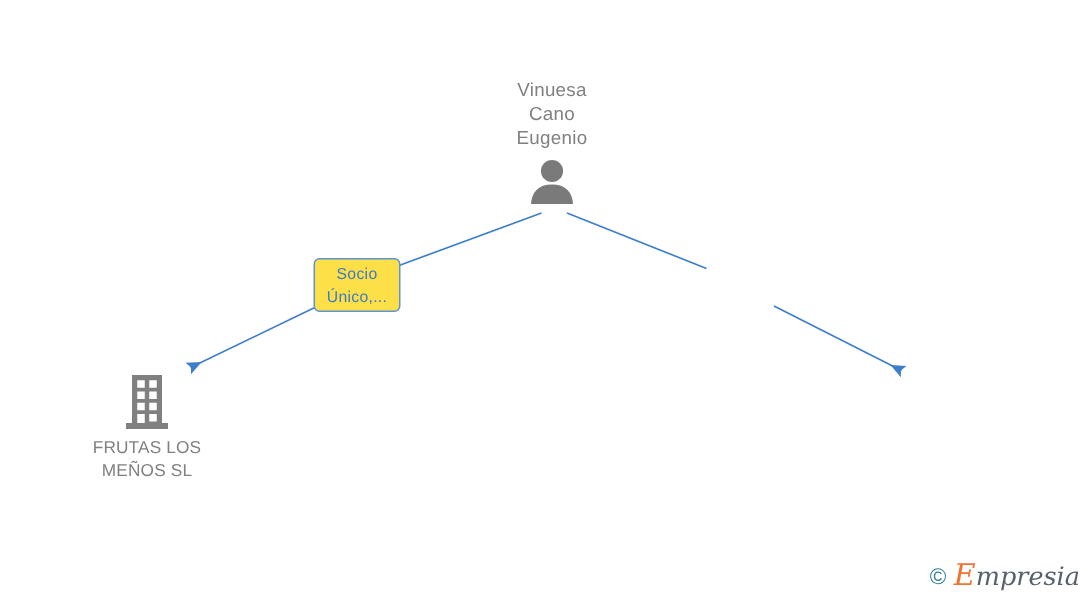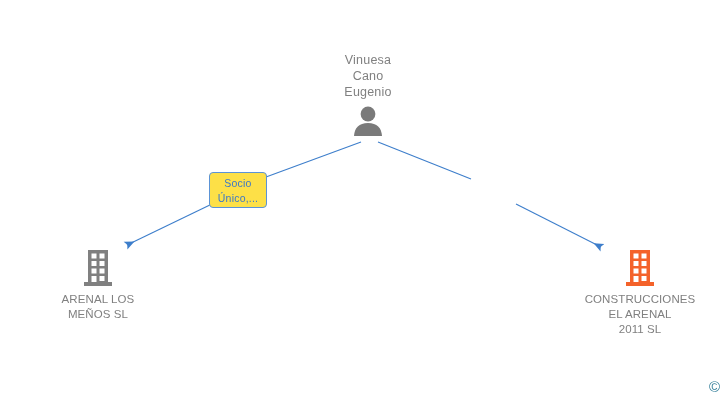--- a/index.html
+++ b/index.html
@@ -170,41 +170,23 @@
         <rect x="7.5" y="3.5" width="5" height="5"></rect>
         <rect x="15.5" y="3.5" width="5" height="5"></rect>
         <rect x="7.5" y="11" width="5" height="5"></rect>
         <rect x="15.5" y="11" width="5" height="5"></rect>
         <rect x="7.5" y="18.5" width="5" height="5"></rect>
         <rect x="15.5" y="18.5" width="5" height="5"></rect>
         <rect x="7.5" y="26" width="5" height="6"></rect>
         <rect x="15.5" y="26" width="5" height="5"></rect>
       </g>
     </svg>
-    <div class="company-name">ARENAL LOS
+    <div class="company-name">FRUTAS LOS
 MEÑOS SL</div>
   </div>
 
-  <div class="company-node" id="company-right">
-    <svg class="company-icon" viewBox="0 0 28 36" xmlns="http://www.w3.org/2000/svg" fill="#f4622a">
-      <rect x="4" y="0" width="20" height="32"></rect>
-      <rect x="0" y="32" width="28" height="4"></rect>
-      <g fill="#ffffff">
-        <rect x="7.5" y="3.5" width="5" height="5"></rect>
-        <rect x="15.5" y="3.5" width="5" height="5"></rect>
-        <rect x="7.5" y="11" width="5" height="5"></rect>
-        <rect x="15.5" y="11" width="5" height="5"></rect>
-        <rect x="7.5" y="18.5" width="5" height="5"></rect>
-        <rect x="15.5" y="18.5" width="5" height="5"></rect>
-        <rect x="7.5" y="26" width="5" height="6"></rect>
-        <rect x="15.5" y="26" width="5" height="5"></rect>
-      </g>
-    </svg>
-    <div class="company-name">CONSTRUCCIONES
-EL ARENAL
-2011 SL</div>
-  </div>
 
   <div id="watermark">
     <span class="wm-c">©</span>
+    <span class="wm-text"><span class="wm-cap">E</span><span>mpresia</span></span>
   </div>
 
 </div>
 
 </body></html>

